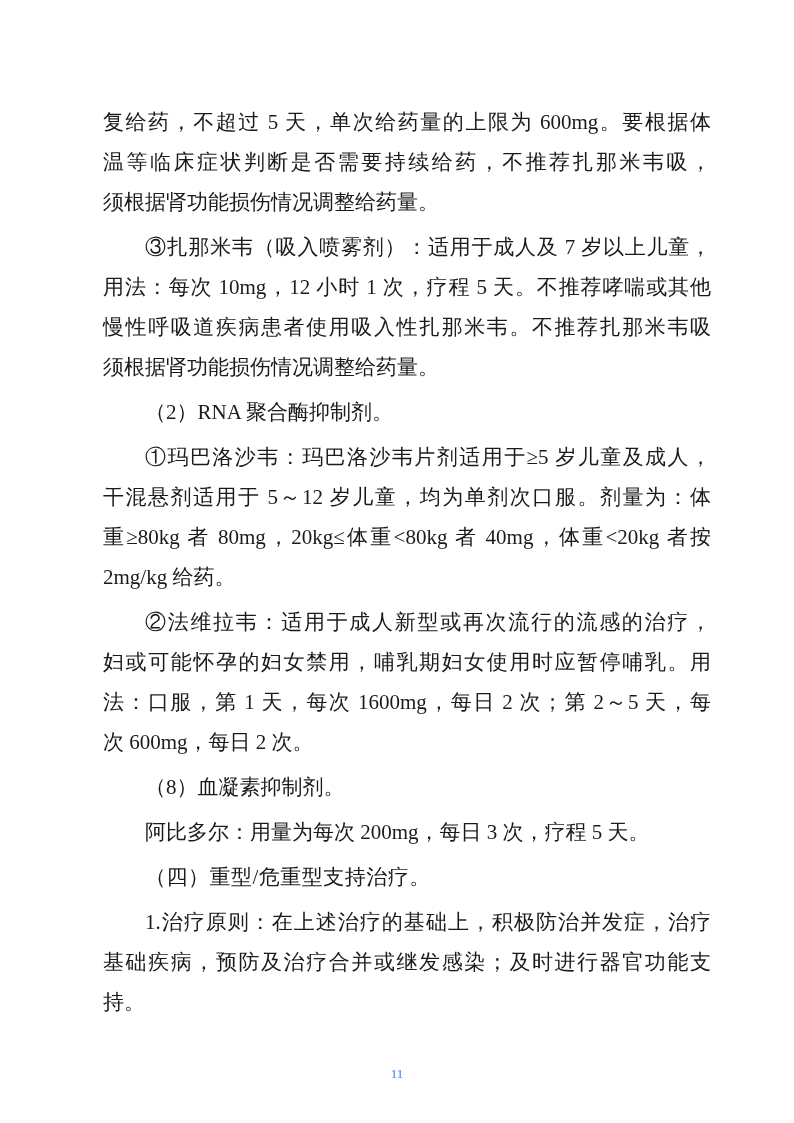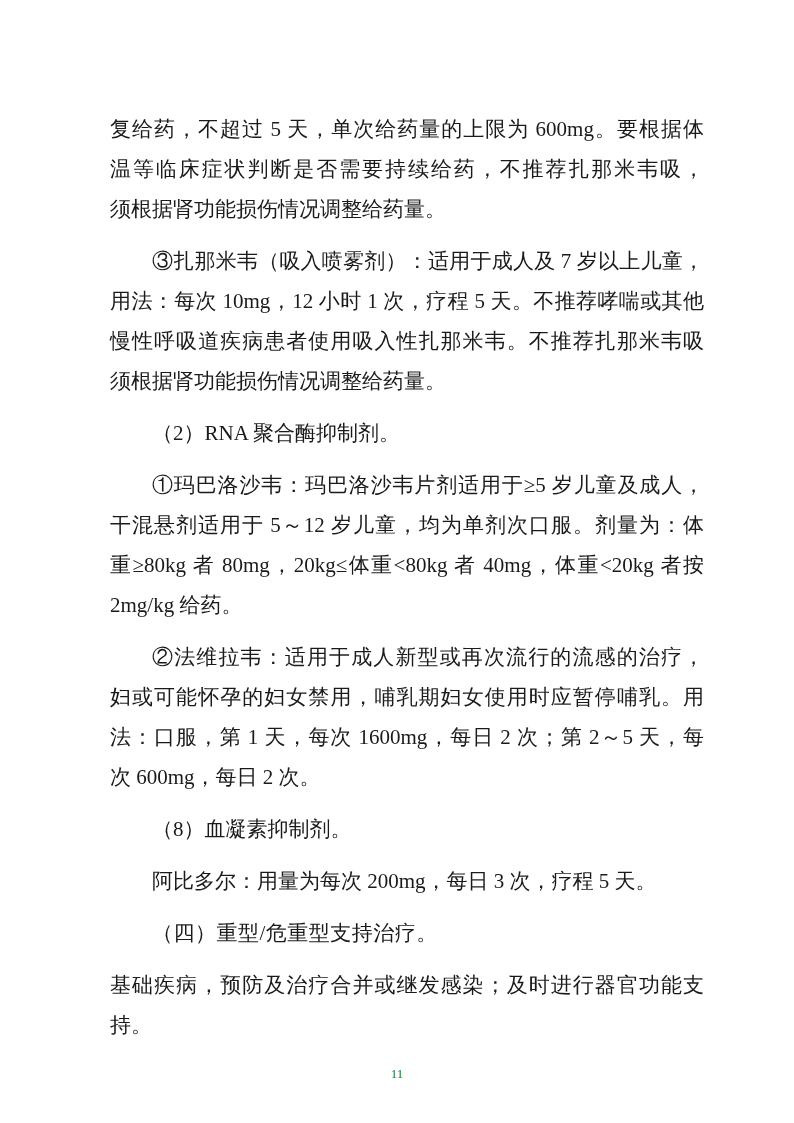--- a/index.html
+++ b/index.html
@@ -20,21 +20,21 @@
   }
   .doc-body {
     position: absolute;
     left: 98px;
     top: 97px;
     width: 618px;
     color: #1a1a1a;
     font-size: 21px;
     line-height: 40px;
   }
-  .para { margin: 12px; }
+  .para { margin: 5px; }
   .line {
     text-align: justify;
     text-align-last: justify;
     white-space: normal;
     min-height: 40px;
   }
   .line.last {
     text-align-last: left;
   }
   .para.indented .line.first {
@@ -44,21 +44,21 @@
   .para.kai .line {
     letter-spacing: 0.5px;
   }
   .page-number {
     position: absolute;
     left: 0;
     top: 1066px;
     width: 794px;
     text-align: center;
     font-size: 13px;
-    color: #15803d;
+    color: #3b82f6;
     font-family: "Liberation Serif", "DejaVu Serif", serif;
   }
 </style>
 </head>
 <body>
 
 <div class="page">
   <div class="doc-body">
       <div class="para body">
         <div class="line first">复给药，不超过 5 天，单次给药量的上限为 600mg。要根据体</div>
@@ -89,18 +89,19 @@
       <div class="para body indented">
         <div class="line first last">（8）血凝素抑制剂。</div>
       </div>
       <div class="para body indented">
         <div class="line first last">阿比多尔：用量为每次 200mg，每日 3 次，疗程 5 天。</div>
       </div>
       <div class="para kai indented">
         <div class="line first last">（四）重型/危重型支持治疗。</div>
       </div>
       <div class="para body indented">
+        <div class="line first">1.治疗原则：在上述治疗的基础上，积极防治并发症，治疗</div>
         <div class="line">基础疾病，预防及治疗合并或继发感染；及时进行器官功能支</div>
         <div class="line last">持。</div>
       </div>
     </div>
   <div class="page-number">11</div>
 </div>
 
 </body></html>

